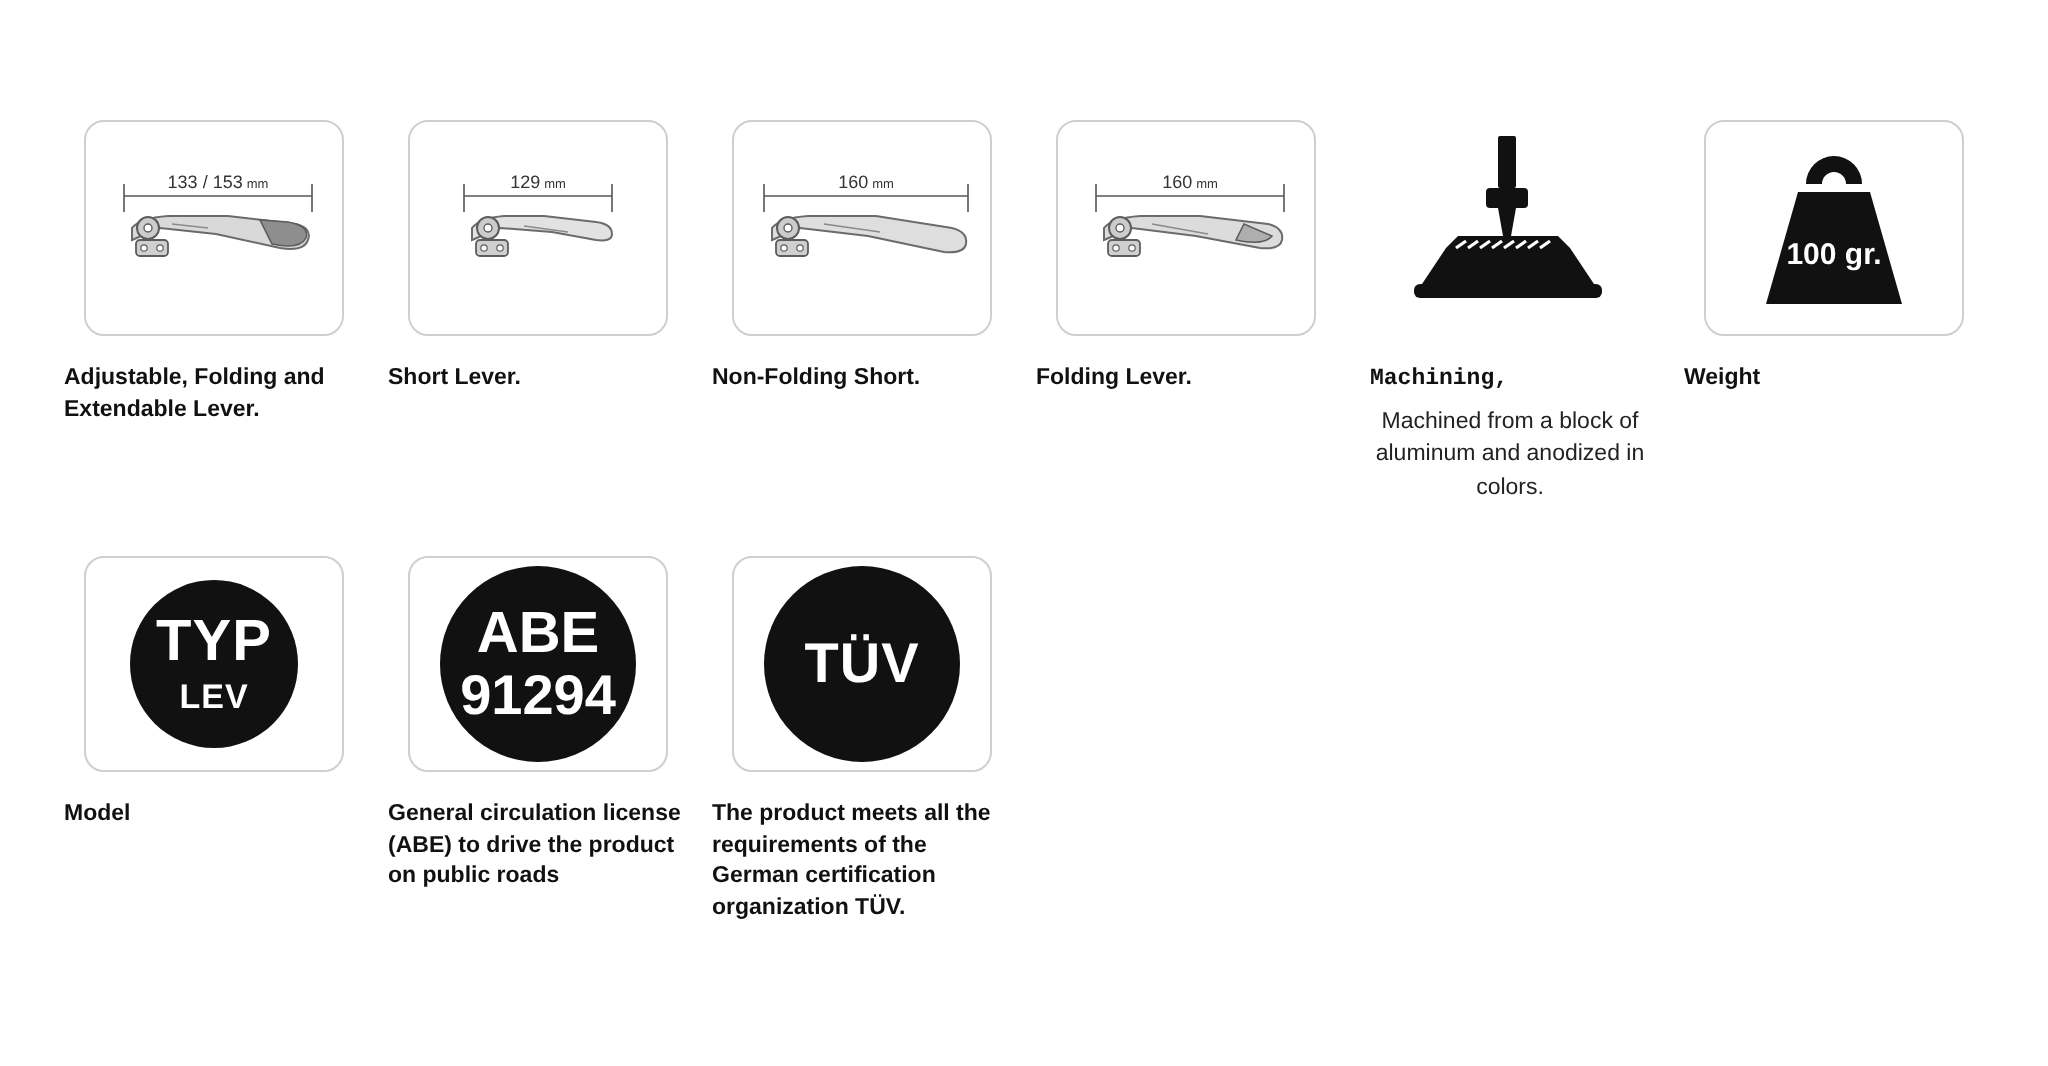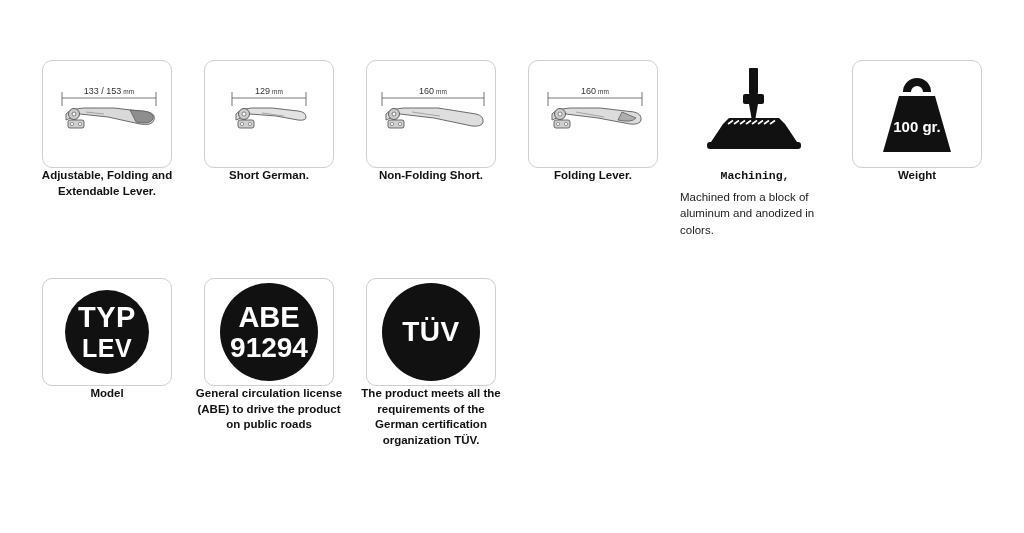--- a/index.html
+++ b/index.html
@@ -45,30 +45,32 @@
     background: #ffffff;
     display: flex;
     align-items: center;
     justify-content: center;
     overflow: hidden;
   }
   .card.plain {
     border: none;
   }
   .caption {
+    margin-top: 14px;
     width: 150px;
-    text-align: center;
+    text-align: left;
     font-size: 11.5px;
     font-weight: bold;
     line-height: 1.35;
     color: #111111;
   }
   .subcaption {
     margin-top: 5px;
     width: 150px;
+    text-align: center;
     font-size: 11.5px;
     font-weight: normal;
     line-height: 1.45;
     color: #222222;
   }
   .caption.narrow { width: 140px; font-family: Liberation Mono, monospace; }
 
   
   .badge-circle {
     width: 84px;
@@ -85,21 +87,21 @@
   .badge-circle.big {
     width: 98px;
     height: 98px;
   }
   .badge-line1 {
     font-size: 29px;
     font-weight: bold;
     letter-spacing: 0.5px;
   }
   .badge-line2 {
-    font-size: 25px;
+    font-size: 17px;
     font-weight: bold;
     margin-top: 4px;
     letter-spacing: 0.5px;
   }
   .abe-line1 {
     font-size: 29px;
     font-weight: bold;
     letter-spacing: 0px;
   }
   .abe-line2 {
@@ -171,21 +173,21 @@
             <path d="M30 58 L44 52 L70 54 L92 58 Q100 59 100 55 Q100 50 92 49 L66 46 L46 46 Q34 47 30 52 Z" fill="#e2e2e2" stroke="#6b6b6b" stroke-width="1"></path>
             <circle cx="38" cy="52" r="5.5" fill="#cccccc" stroke="#5c5c5c" stroke-width="1"></circle>
             <circle cx="38" cy="52" r="2" fill="#ffffff" stroke="#5c5c5c" stroke-width="0.7"></circle>
             <rect x="32" y="58" width="16" height="8" rx="2" fill="#cfcfcf" stroke="#5c5c5c" stroke-width="0.9"></rect>
             <circle cx="36" cy="62" r="1.6" fill="#ffffff" stroke="#5c5c5c" stroke-width="0.6"></circle>
             <circle cx="44" cy="62" r="1.6" fill="#ffffff" stroke="#5c5c5c" stroke-width="0.6"></circle>
             <path d="M56 51 L78 54" stroke="#8a8a8a" stroke-width="0.7"></path>
           </g>
         </svg>
       </div>
-      <div class="caption">Short German.</div>
+      <div class="caption">Short Lever.</div>
     </div>
 
     <div class="cell">
       <div class="card">
         <svg width="126" height="104" viewBox="0 0 126 104">
           <line x1="14" y1="36" x2="116" y2="36" stroke="#555" stroke-width="0.8"></line>
           <line x1="14" y1="30" x2="14" y2="44" stroke="#555" stroke-width="0.8"></line>
           <line x1="116" y1="30" x2="116" y2="44" stroke="#555" stroke-width="0.8"></line>
           <text class="dimlabel" x="65" y="32" text-anchor="middle">
             <tspan>160</tspan><tspan class="mm" dx="2">mm</tspan>

